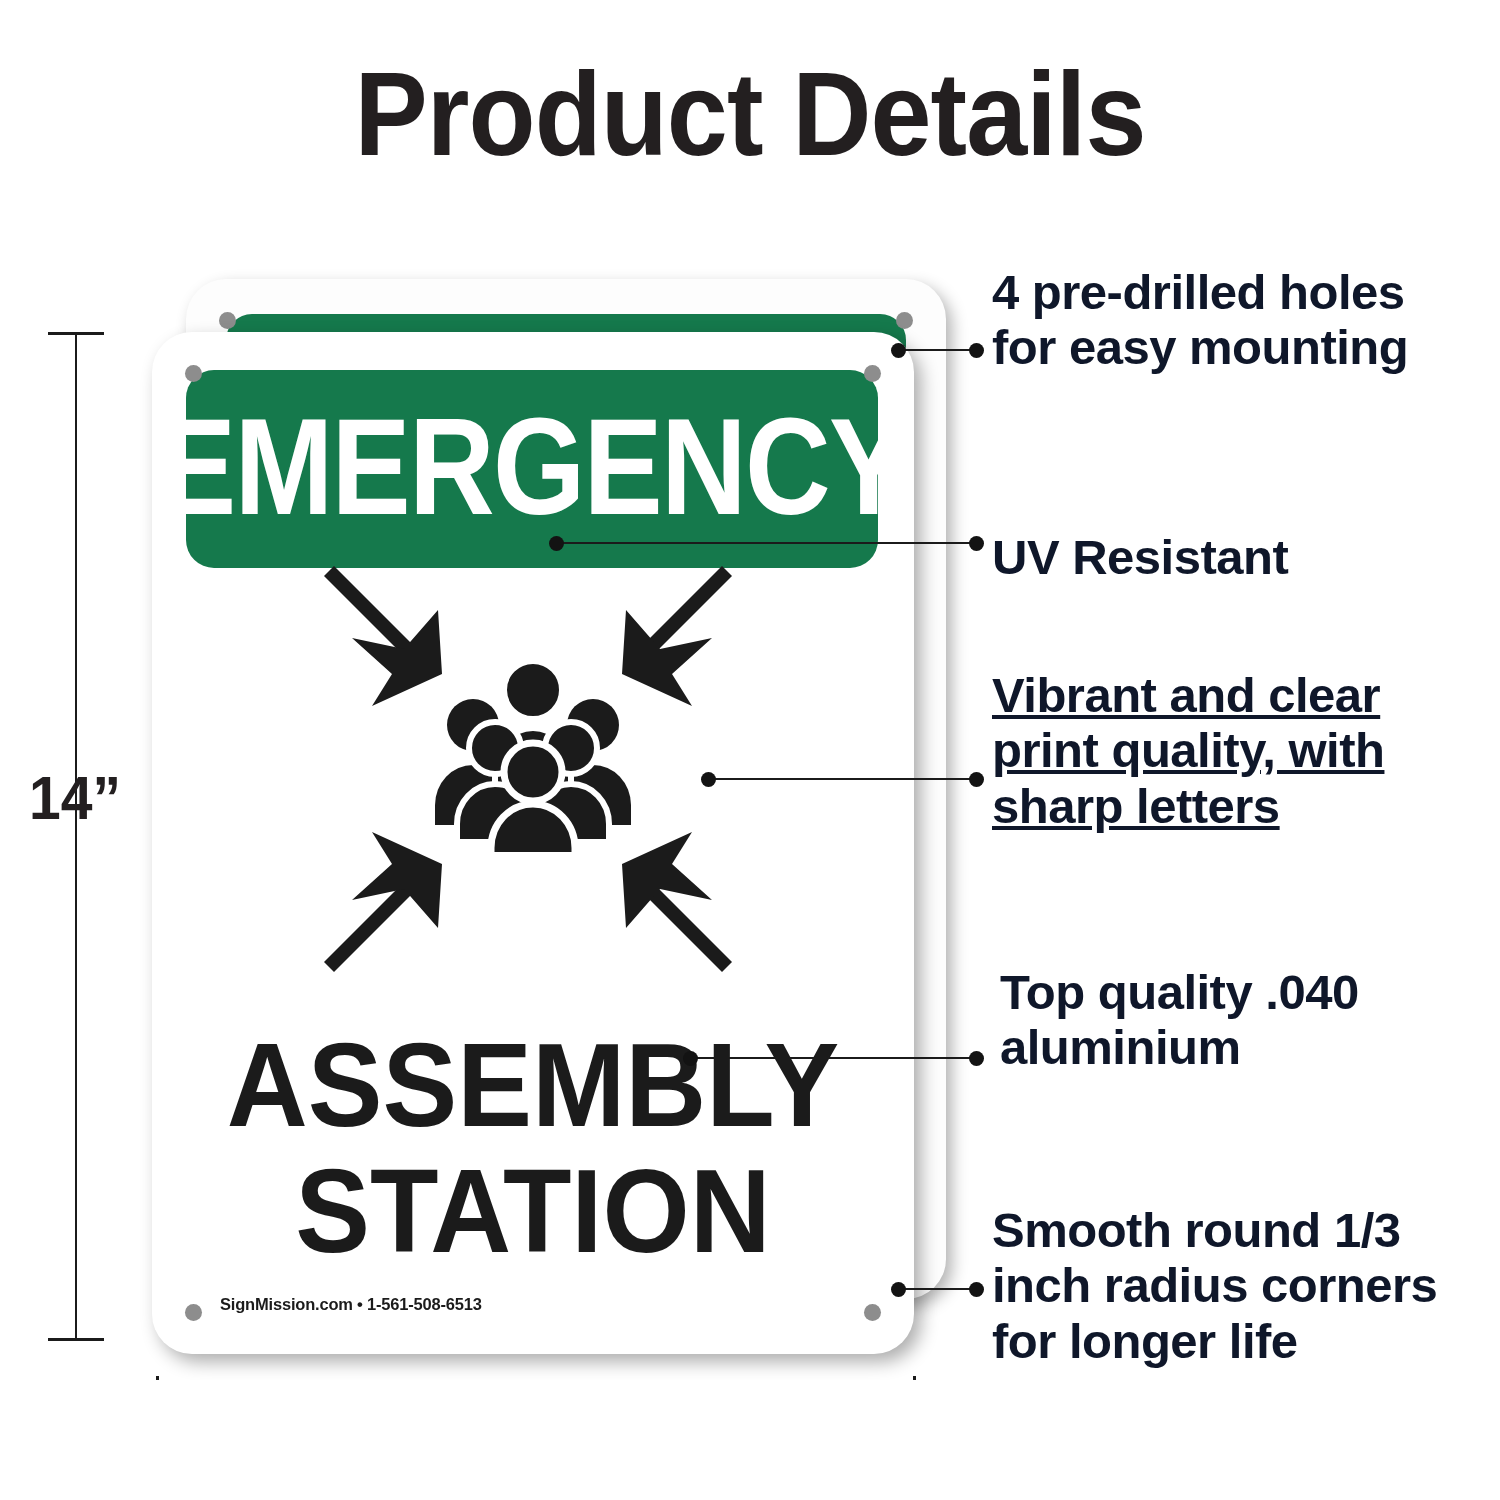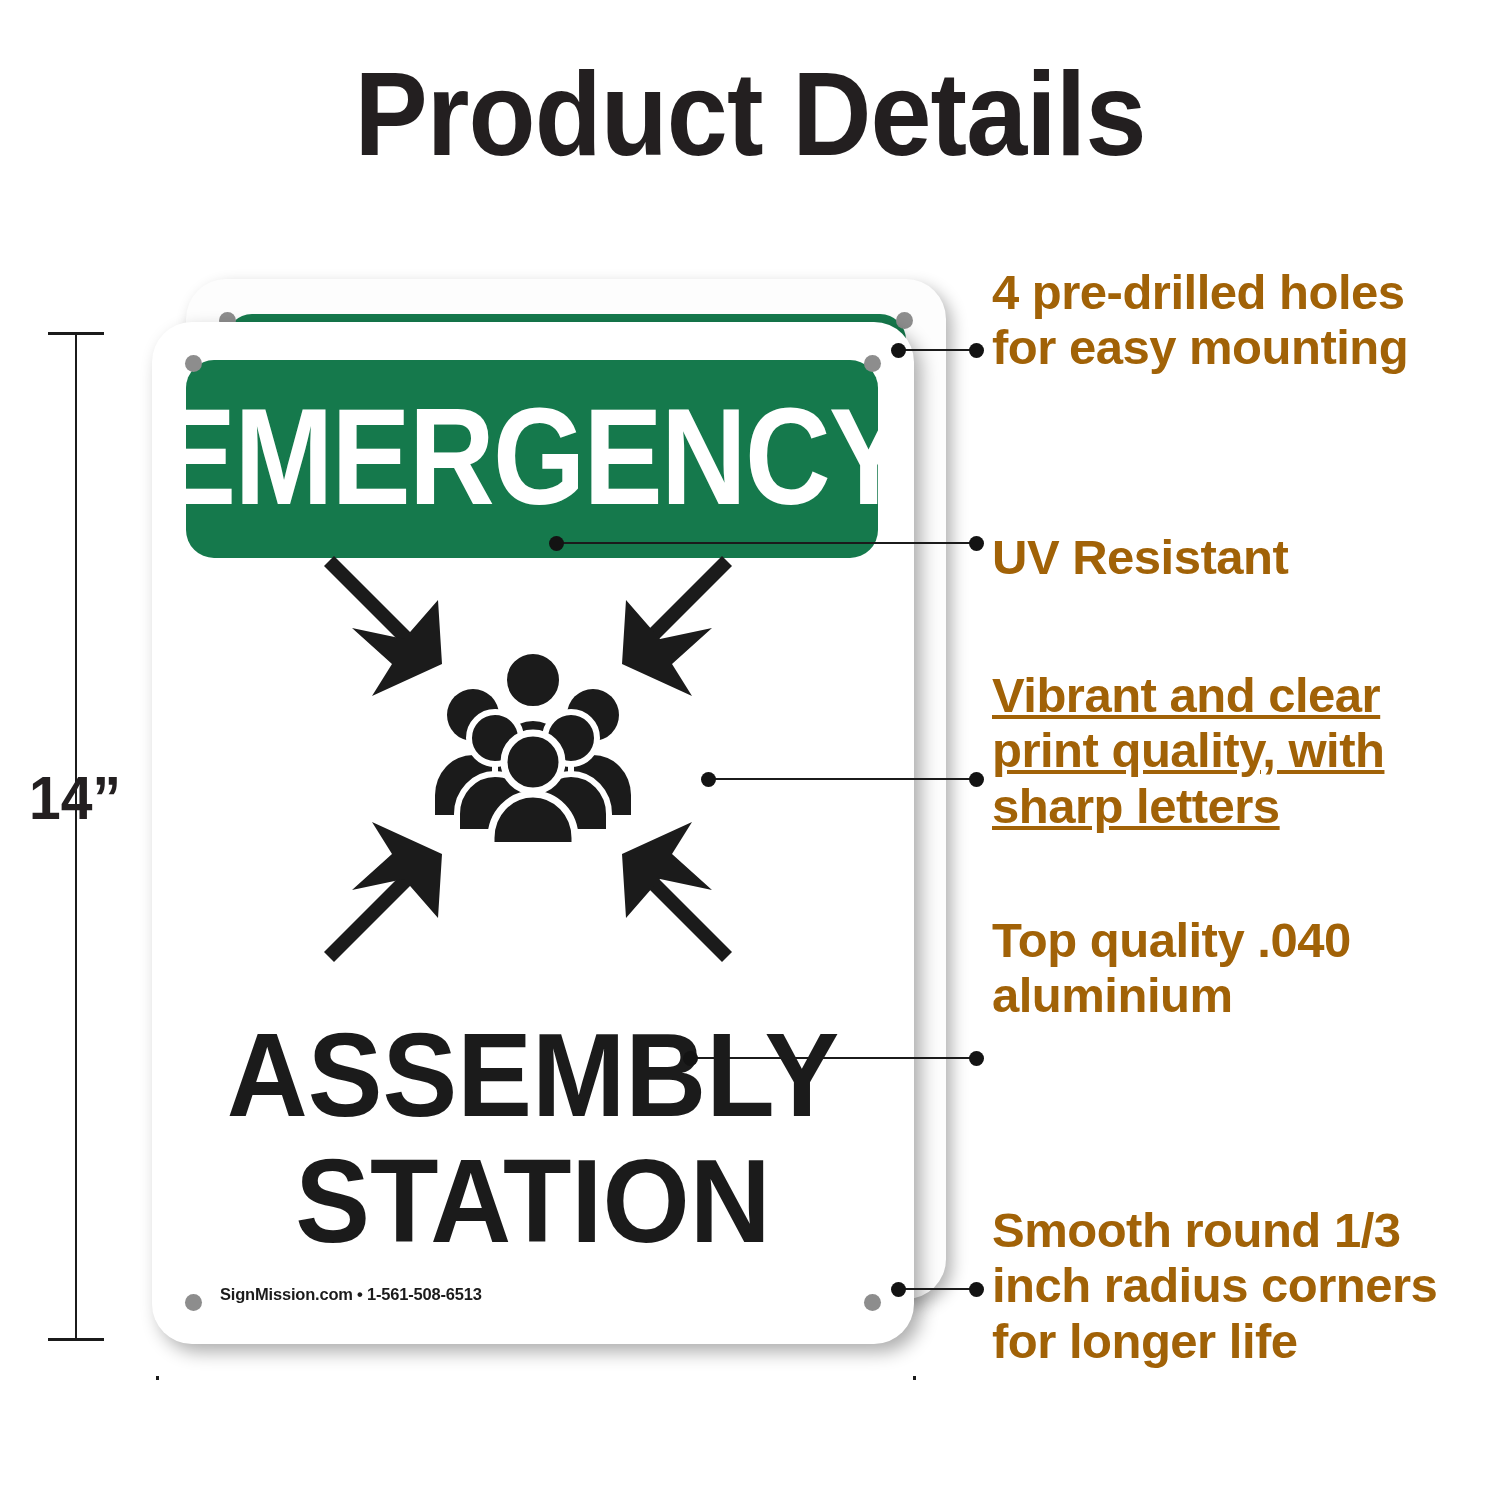--- a/index.html
+++ b/index.html
@@ -38,21 +38,21 @@
     top: 279px;
     width: 760px;
     height: 1020px;
     background: #fdfdfd;
     border-radius: 40px;
     box-shadow: 6px 7px 16px rgba(0,0,0,0.30);
   }
   .sign-front {
     position: absolute;
     left: 152px;
-    top: 322px;
+    top: 332px;
     width: 762px;
     height: 1022px;
     background: #ffffff;
     border-radius: 40px;
     box-shadow: 7px 8px 18px rgba(0,0,0,0.32);
     overflow: hidden;
   }
 
   
   .back-banner {
@@ -214,21 +214,21 @@
 
   
   .callout {
     position: absolute;
     left: 992px;
     width: 470px;
     font-family: "Liberation Sans", sans-serif;
     font-weight: bold;
     font-size: 49px;
     line-height: 1.13;
-    color: #a16207;
+    color: #0f172a;
     letter-spacing: -0.5px;
   }
 </style>
 </head>
 <body>
 
 <div id="canvas">
 
   <div class="page-title">Product Details</div>
 
@@ -324,16 +324,16 @@
   <div class="leader-dot" style="left:683px; top:1051px;"></div>
   <div class="leader-dot" style="left:969px; top:1051px;"></div>
 
   <div class="leader" style="left:898px; top:1288px; width:78px;"></div>
   <div class="leader-dot" style="left:891px; top:1282px;"></div>
   <div class="leader-dot" style="left:969px; top:1282px;"></div>
 
   <div class="callout" style="top:265px;">4 pre-drilled holes for easy mounting</div>
   <div class="callout" style="top:530px;">UV Resistant</div>
   <div class="callout" style="top:668px;text-decoration:underline;">Vibrant and clear print quality, with sharp letters</div>
-  <div class="callout" style="top:913px;">Top quality .040 aluminium</div>
+  <div class="callout" style="top:965px;margin-left:8px;">Top quality .040 aluminium</div>
   <div class="callout" style="top:1203px;">Smooth round 1/3 inch radius corners for longer life</div>
 
 </div>
 
 </body></html>

